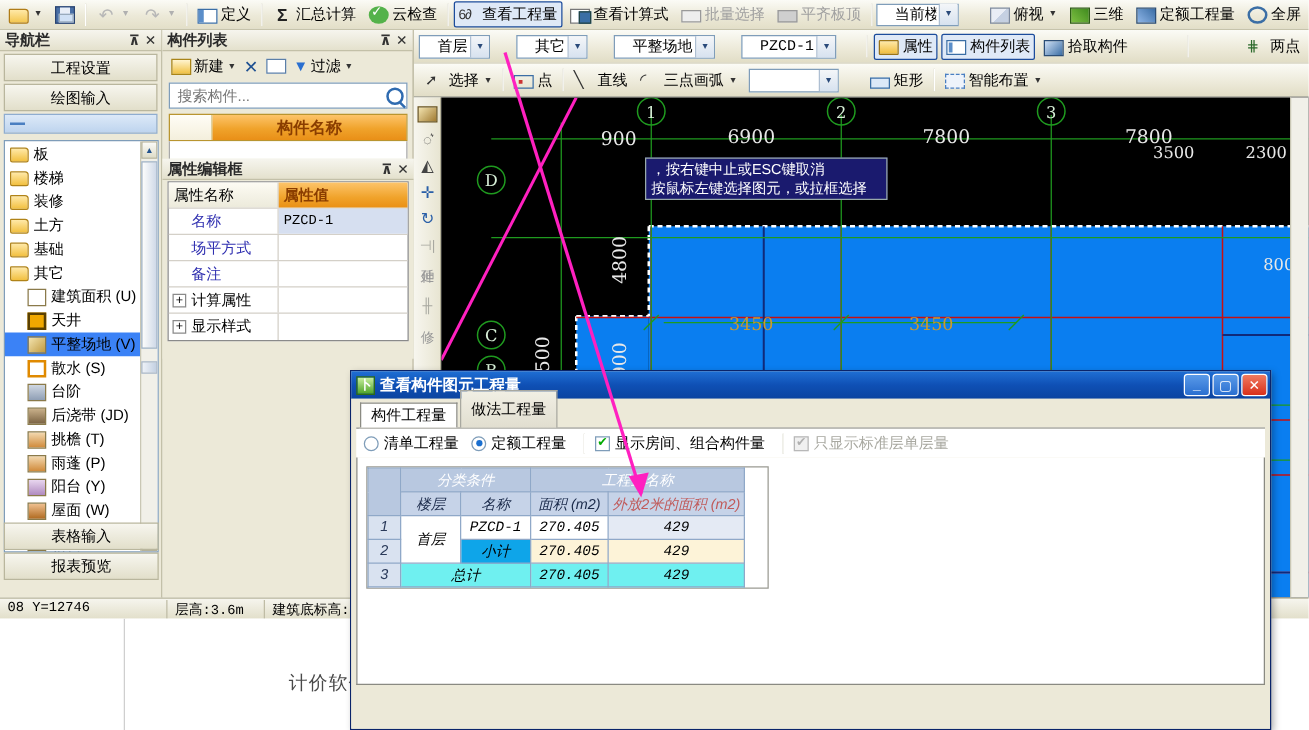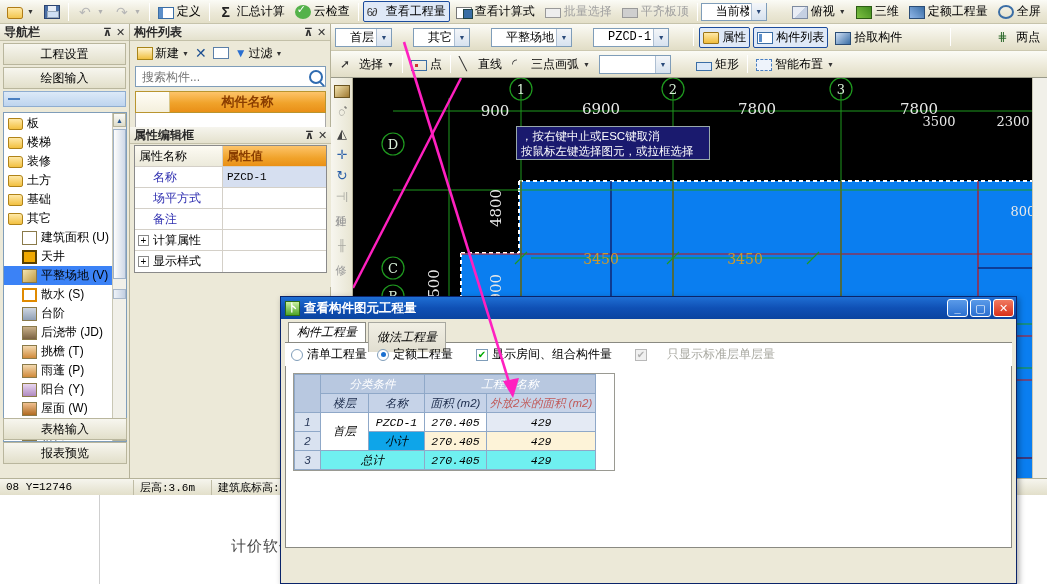--- a/index.html
+++ b/index.html
@@ -273,35 +273,35 @@
   .dlg-icon { width:15px;height:15px;margin-right:4px;background:linear-gradient(#c9f0a0,#4ea328);
               border:1px solid #2e6b14; display:flex;align-items:center;justify-content:center;
               font-size:10px;color:#fff;font-weight:bold;}
   .dlg-title .sp { flex:1; }
   .tbtn { width:21px;height:18px;margin-right:2px;border:1px solid #fff;border-radius:3px;
           display:flex;align-items:center;justify-content:center;font-size:11px;color:#fff;}
   .tbtn.min { background:linear-gradient(#5a9ae8,#2a6fd0); }
   .tbtn.max { background:linear-gradient(#5a9ae8,#2a6fd0); }
   .tbtn.cls { background:linear-gradient(#f07a60,#d8301a); font-weight:bold; }
   .dlg-body { position:absolute; left:0; top:22px; right:0; bottom:0; background:#ece9d8; padding:3px 4px 0 4px;}
-  .tabs { display:flex; align-items:flex-start; height:20px; padding-left:3px;font-style:italic;}
+  .tabs { display:flex; align-items:flex-end; height:20px; padding-left:3px;}
   .tab { height:30px; padding:0 8px; display:flex;align-items:center; font-size:12px;
          border:1px solid #a8a8a0; border-bottom:0; background:linear-gradient(#f1efe4,#e1ded0);
          margin-right:2px; }
   .tab.on { background:#fff; height:20px; border-color:#8a8a82; font-weight:normal; }
   .opts { display:flex; align-items:center; height:22px; gap:4px; padding-left:4px;
           border-top:1px solid #fff; }
   .radio { width:12px;height:12px;border-radius:50%;border:1px solid #7f9db9;background:#fff;
            display:inline-flex;align-items:center;justify-content:center;}
   .radio.on:after { content:"";width:5px;height:5px;border-radius:50%;background:#1a6fd0; }
   .cbx { width:12px;height:12px;border:1px solid #7f9db9;background:#fff;
          display:inline-flex;align-items:center;justify-content:center;font-size:10px;color:#0a0;}
   .cbx.dis { background:#f0f0f0;border-color:#b8b8b8;color:#b0b0b0; }
   .opt-lbl { font-size:12px; margin-right:6px; }
-  .opt-lbl.dis { color:#a8a8a0;margin-left:16px; }
+  .opt-lbl.dis { color:#a8a8a0; }
   .vsep { width:1px;height:16px;background:#c0bda5;margin:0 4px;border-right:1px solid #fff;}
 
   .grid-wrap { margin:3px 0 0 3px; background:#fff; border:1px solid #9a9a92;
                width:322px; }
   table.qgrid { border-collapse:collapse; font-size:11.5px; }
   table.qgrid td, table.qgrid th {
     border:1px solid #8fa8c8; padding:0 3px; height:19px;
     font-weight:normal; text-align:center; white-space:nowrap;
   }
   .hdr1 { background:#b8c8e0; color:#fff; }

